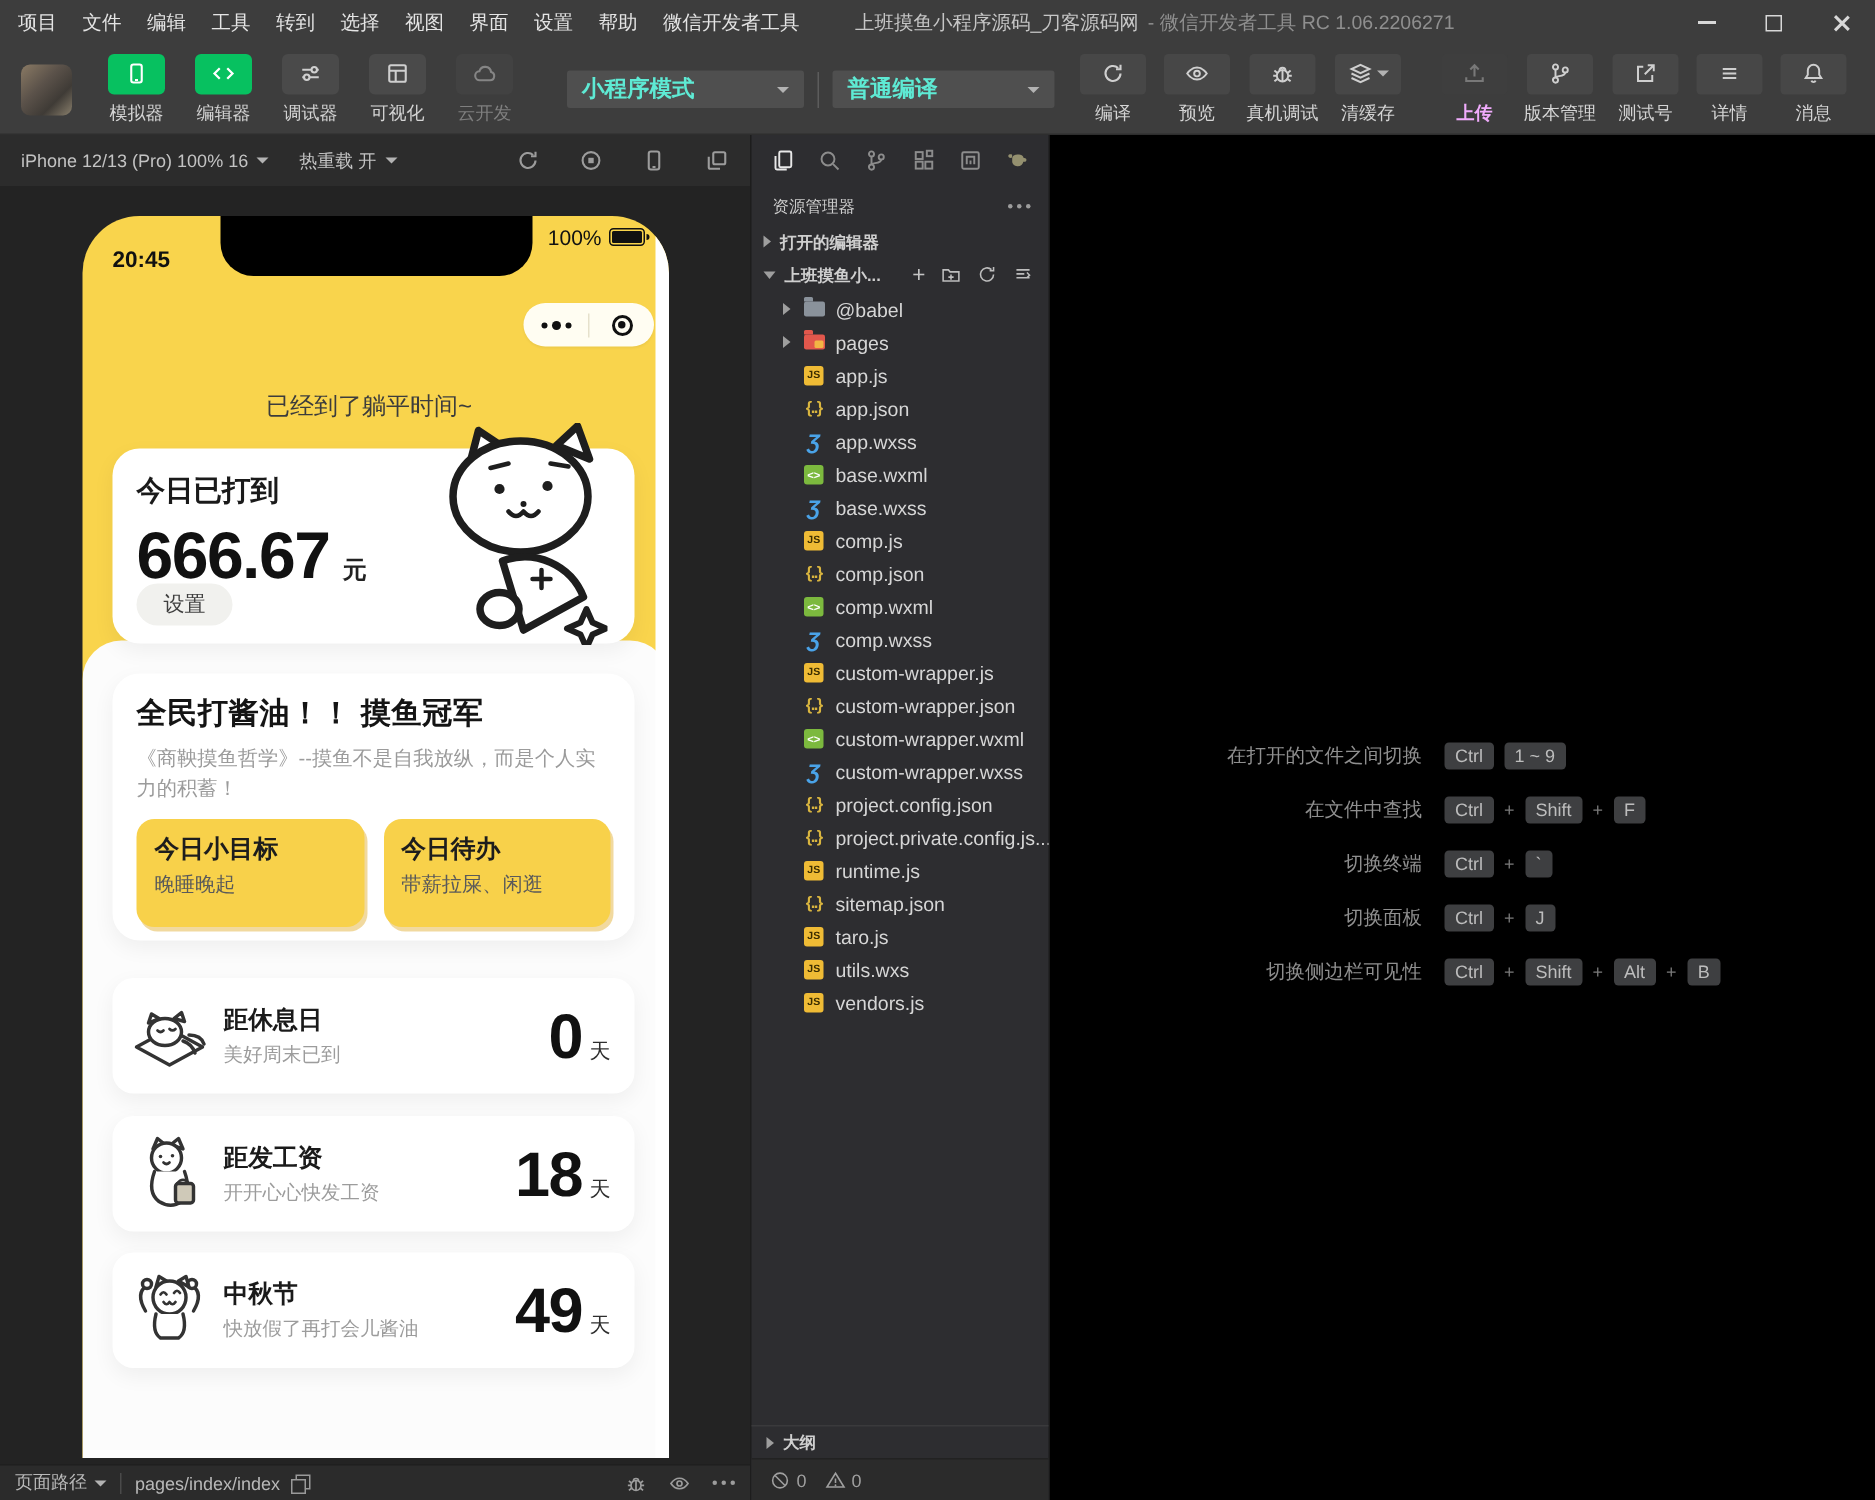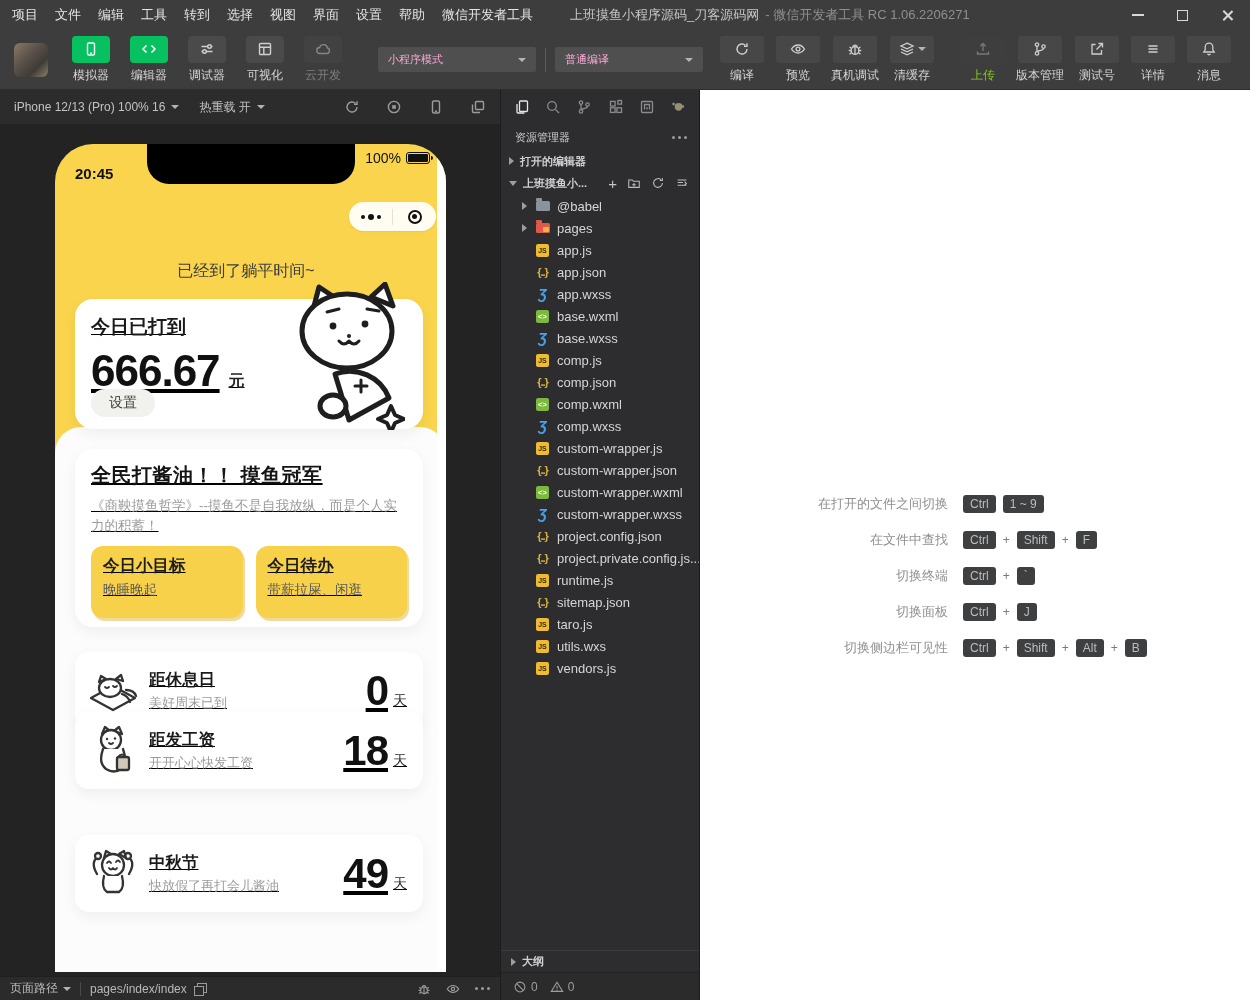--- a/index.html
+++ b/index.html
@@ -23,31 +23,31 @@
 
 .toolbar { height:60px; background:#3d3d3d; border-bottom:1px solid #2e2e2e; display:flex; align-items:center; }
 .avatar { width:34px; height:34px; border-radius:6px; margin-left:14px; background:linear-gradient(135deg,#8a7a64 0%,#5b524a 40%,#3f3b36 70%,#897f6c 100%); }
 .tools-group { display:flex; margin-left:18px; gap:8px; }
 .tool-btn { width:50px; text-align:center; cursor:pointer; }
 .tool-iconbox { width:38px; height:27px; margin:0 auto; border-radius:4px; background:#4a4a4a; display:flex; align-items:center; justify-content:center; color:#cfcfcf; }
 .tool-btn.active .tool-iconbox { background:#07C160; color:#fff; }
 .tool-btn.disabled .tool-iconbox { background:#424242; color:#858585; }
 .tool-label { margin-top:4px; font-size:12px; color:#d4d4d4; white-space:nowrap; }
 .tool-btn.disabled .tool-label { color:#7f7f7f; }
-.dropdown { height:25px; background:#4f4f4f; border-radius:2px; display:flex; align-items:center; justify-content:space-between; padding:0 10px; font-size:11px; color:#f9a8d4; cursor:pointer; }
+.dropdown { height:25px; background:#4f4f4f; border-radius:2px; display:flex; align-items:center; justify-content:space-between; padding:0 10px; font-size:15px; color:#5eead4; cursor:pointer;font-weight:bold; }
 .dd-mode { width:158px; margin-left:30px; }
 .dd-compile { width:148px; }
 .tb-divider { width:1px; height:24px; background:#5c5c5c; margin:0 9px; }
 .caret-down { width:0; height:0; border-left:4px solid transparent; border-right:4px solid transparent; border-top:4px solid #b3b3b3; }
 .actions-group { display:flex; margin-left:14px; gap:6px; }
 .action-btn { min-width:50px; text-align:center; cursor:pointer; padding:0 2px; }
 .action-iconbox { height:27px; min-width:44px; margin:0 auto; border-radius:3px; background:#474747; display:inline-flex; align-items:center; justify-content:center; gap:3px; color:#cfcfcf; padding:0 8px; }
 .action-label { margin-top:4px; font-size:12px; color:#d4d4d4; white-space:nowrap; }
 .action-btn.disabled .action-iconbox { background:#3e3e3e; color:#787878; }
-.action-btn.disabled .action-label { color:#84cc16; }
+.action-btn.disabled .action-label { color:#f0abfc;font-weight:bold; }
 .right-group { margin-left:auto; margin-right:16px; display:flex; gap:6px; }
 .icon { display:inline-flex; align-items:center; justify-content:center; }
 .icon svg { width:16px; height:16px; display:block; }
 .icon.small svg { width:14px; height:14px; }
 
 
 .workspace { display:flex; height:910px; }
 
 
 .sim-panel { width:500px; display:flex; flex-direction:column; background:#232323; }
@@ -80,21 +80,21 @@
 .capsule { position:absolute; right:10px; top:58px; width:87px; height:29px; background:#FFFDF2; border-radius:15px; display:flex; align-items:center; z-index:7; box-shadow:0 1px 2px rgba(0,0,0,.06); }
 .cap-half { flex:1; display:flex; align-items:center; justify-content:center; cursor:pointer; }
 .cap-dots { display:flex; align-items:center; gap:3px; }
 .cap-dots i { border-radius:50%; background:#111; }
 .cap-dots i:nth-child(1){width:4px;height:4px;} .cap-dots i:nth-child(2){width:6px;height:6px;} .cap-dots i:nth-child(3){width:4px;height:4px;}
 .cap-div { width:1px; height:16px; background:#E6E1CC; }
 .cap-target { width:14px; height:14px; border:2px solid #111; border-radius:50%; display:flex; align-items:center; justify-content:center; }
 .cap-target i { width:5px; height:5px; border-radius:50%; background:#111; }
 .p-greeting { position:absolute; top:117px; left:0; right:9px; text-align:center; font-size:16px; color:#3c3c3c; z-index:2; }
 .white-section { position:absolute; left:0; right:0; top:283px; bottom:0; background:#fcfcfc; border-radius:26px 26px 0 0; z-index:1; }
-.pcard { position:absolute; left:20px; width:348px; background:#fff; box-shadow:0 5px 14px rgba(0,0,0,.055); z-index:2;text-decoration:underline; }
+.pcard { position:absolute; left:20px; width:348px; background:#fff; box-shadow:0 5px 14px rgba(0,0,0,.055); z-index:2; }
 .earn-card { top:155px; height:130px; border-radius:18px; padding:15px 16px; }
 .earn-title { font-size:19px; font-weight:bold; color:#1a1a1a; }
 .earn-row { display:flex; align-items:baseline; margin-top:6px; gap:9px; }
 .earn-amount { font-size:44px; font-weight:800; color:#111; letter-spacing:-1px; }
 .earn-unit { font-size:16px; font-weight:600; color:#222; }
 .earn-btn { position:absolute; left:16px; bottom:12px; background:#f1f1ee; border-radius:16px; padding:5px 18px; font-size:14px; color:#3f3f3f; cursor:pointer; }
 .fan-cat { position:absolute; left:228px; top:138px; width:122px; height:148px; z-index:3; }
 .slogan-card { top:305px; height:178px; border-radius:18px; padding:13px 16px; }
 .slogan-title { font-size:20px; font-weight:bold; color:#141414; letter-spacing:.5px; }
 .slogan-sub { margin-top:7px; font-size:13.5px; color:#9b9b9b; line-height:1.5; }
@@ -136,21 +136,21 @@
 .ficon-js { width:13px; height:13px; background:#EFBB35; border-radius:2px; color:#3b2d00; font-size:7px; font-weight:bold; display:flex; align-items:center; justify-content:center; }
 .ficon-json { color:#D9B53F; font-size:11px; font-weight:bold; letter-spacing:-1px; }
 .ficon-wxml { width:13px; height:13px; background:#7CB93E; border-radius:2px; color:#fff; font-size:7.5px; font-weight:bold; display:flex; align-items:center; justify-content:center; }
 .ficon-wxss { color:#4AA3E8; font-size:14px; font-weight:bold; font-style:italic; line-height:1; }
 .outline-row { height:22px; border-top:1px solid #3a3a3c; display:flex; align-items:center; gap:6px; padding-left:10px; font-size:11px; font-weight:bold; color:#cfcfcf; cursor:pointer; }
 .problems-row { height:28px; background:#2b2b2b; border-top:1px solid #222; display:flex; align-items:center; padding-left:12px; gap:4px; font-size:12px; color:#9f9f9f; }
 .problems-row .icon { color:#9f9f9f; }
 .problems-row .cnt { margin-right:8px; }
 
 
-.editor { flex:1; position:relative; background:#ffffff; }
+.editor { flex:1; position:relative; background:#000000; }
 .shortcuts { position:absolute; top:396px; left:0; right:0; }
 .sc-row { height:36px; display:flex; align-items:center; }
 .sc-label { width:263px; flex:none; text-align:right; padding-right:15px; font-size:13px; color:#8f8f8f; white-space:nowrap; }
 .sc-keys { display:flex; align-items:center; gap:7px; }
 .kbd { background:#3e3f41; border-radius:3px; padding:2px 7px; font-size:12px; color:#bdbdbd; min-width:13px; text-align:center; white-space:nowrap; }
 .sc-plus { color:#7a7a7a; font-size:12px; }
 </style>
 </head>
 <body>
 
@@ -452,21 +452,21 @@
                   </svg></span>
                 <div class="cd-texts">
                   <div class="cd-title">距休息日</div>
                   <div class="cd-sub">美好周末已到</div>
                 </div>
                 <div class="cd-right">
                   <span class="cd-days">0</span>
                   <span class="cd-unit">天</span>
                 </div>
               </div>
-              <div class="pcard cd-card" style="top: 568px;">
+              <div class="pcard cd-card" style="top: 600px;">
                 <span class="cd-cat"><svg viewBox="0 0 56 56" fill="none" stroke="#333" stroke-width="2.3" stroke-linecap="round" stroke-linejoin="round">
                     <path d="M17 11l3-7 5 4Z" fill="#fff"></path>
                     <path d="M29 8l5-4 3 7Z" fill="#fff"></path>
                     <circle cx="26" cy="17" r="10" fill="#fff"></circle>
                     <circle cx="22" cy="16" r="1.2" fill="#333" stroke="none"></circle>
                     <circle cx="30" cy="15.5" r="1.2" fill="#333" stroke="none"></circle>
                     <path d="M24 20q2 2 4 0" stroke-width="1.8"></path>
                     <path d="M18 26q-5 14 3 20 8 5 15 0 7-6 2-20" fill="#fff"></path>
                     <path d="M33 34q4-5 8 0" stroke-width="1.8"></path>
                     <rect x="32" y="34" width="12" height="13" rx="2" fill="#CFC9B8"></rect>

